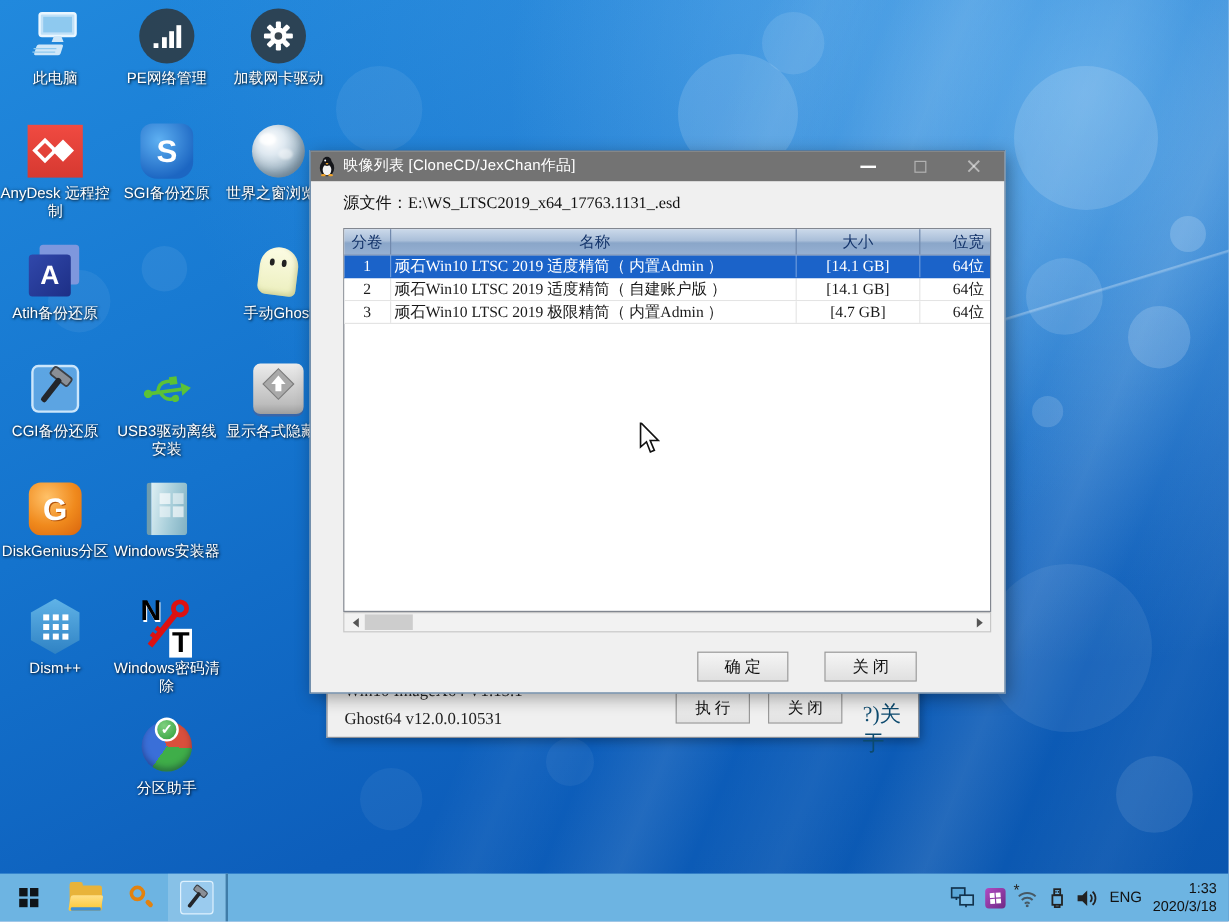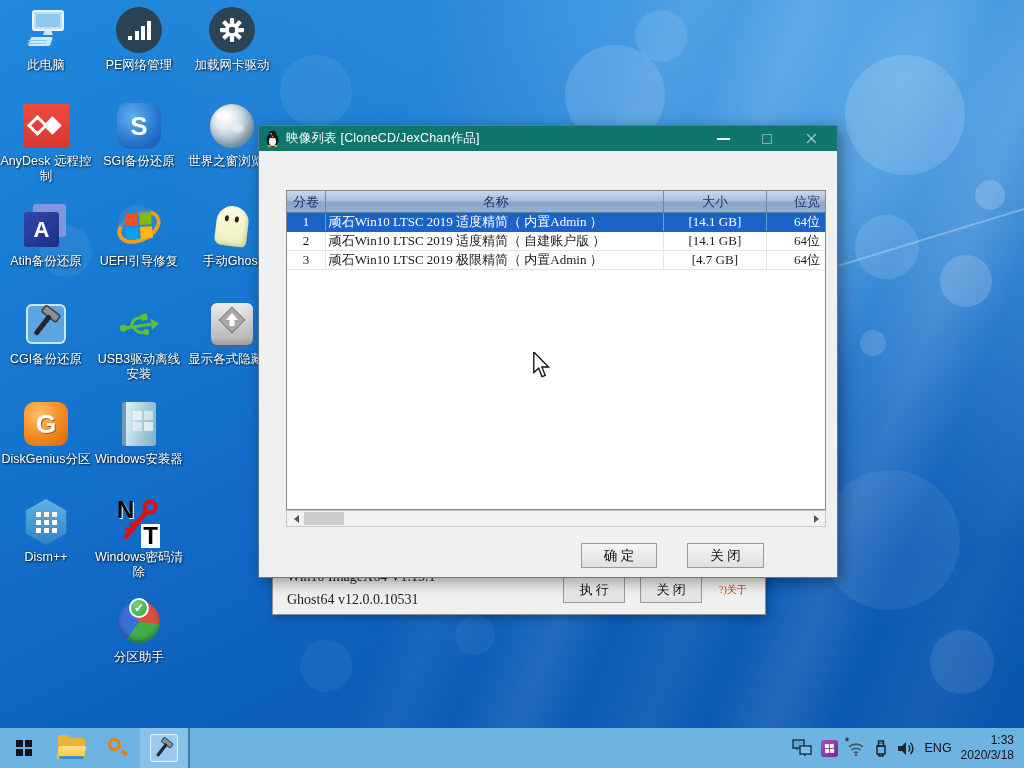--- a/index.html
+++ b/index.html
@@ -34,26 +34,26 @@
   .dark-circle { width:46px; height:46px; border-radius:50%; background:rgba(46,58,66,.88);
     display:flex; align-items:center; justify-content:center; }
 
   
   .back-window { position:absolute; left:272px; top:470px; width:494px; height:145px;
     background:#f0f0f0; border:1px solid #8a9099; box-shadow:2px 3px 8px rgba(0,0,0,.3); z-index:5; }
   .bw-text { position:absolute; font-family:"Liberation Serif", serif; font-size:14px; color:#222; }
   .bw-btn { position:absolute; width:62px; height:26px; background:linear-gradient(#f4f4f4,#e2e2e2);
     border:1px solid #9a9a9a; font-size:13px; color:#111; text-align:center; line-height:24px;
     font-family:"Liberation Serif", serif; }
-  .bw-about { position:absolute; font-size:10px; color:#c2410c; font-family:"Liberation Serif", serif; }
+  .bw-about { position:absolute; font-size:18px; color:#0c4a6e; font-family:"Liberation Serif", serif; }
 
   
   .dialog { position:absolute; left:258px; top:125px; width:580px; height:453px;
     background:#f0f0f0; border:1px solid #56799c; box-shadow:3px 4px 14px rgba(0,0,0,.38); z-index:10; }
-  .titlebar { position:absolute; left:0; top:0; right:0; height:25px; background:#0f766e;
+  .titlebar { position:absolute; left:0; top:0; right:0; height:25px; background:#737373;
     display:flex; align-items:center; padding-left:6px; }
   .title-text { color:#fff; font-size:12.5px; margin-left:6px; letter-spacing:.2px; }
   .caption-btns { position:absolute; right:4px; top:0; height:25px; display:flex; }
   .cap-btn { width:44px; height:25px; display:flex; align-items:center; justify-content:center; }
   .src-line { position:absolute; left:27px; top:34px; font-family:"Liberation Serif", serif;
     font-size:13.5px; color:#111; }
 
   .table { position:absolute; left:27px; top:64px; width:540px; height:320px;
     background:#fff; border:1px solid #828790; }
   .thead { display:flex; height:22px;
@@ -206,32 +206,20 @@
 
   <div class="dicon" style="left:-1px;top:202px">
     <div class="art">
       <div style="position:absolute;left:11px;top:2px;width:33px;height:33px;background:#7e97dd;border-radius:3px"></div>
       <div style="position:absolute;left:2px;top:10px;width:35px;height:35px;background:linear-gradient(135deg,#3148ab,#1d2f86);border-radius:3px;display:flex;align-items:center;justify-content:center">
         <span class="bigletter" style="font-size:22px">A</span>
       </div>
     </div>
     <div class="lbl">Atih备份还原</div>
   </div>
-  <div class="dicon" style="left:92px;top:202px">
-    <div class="art">
-      <div style="position:absolute;left:1px;top:10px;width:46px;height:30px;border:4px solid #f59a23;border-radius:50%;transform:rotate(-26deg);border-top-color:rgba(245,154,35,.25)"></div>
-      <div style="position:relative;width:27px;height:27px;display:grid;grid-template-columns:12px 12px;grid-template-rows:12px 12px;gap:2px;transform:rotate(-4deg)">
-        <div style="background:#f25022"></div>
-          <div style="background:#7fba00"></div>
-        <div style="background:#00a4ef"></div>
-          <div style="background:#ffb900"></div>
-      </div>
-    </div>
-    <div class="lbl">UEFI引导修复</div>
-  </div>
   <div class="dicon" style="left:185px;top:202px">
     <div class="art">
       <div style="width:32px;height:40px;background:linear-gradient(#fcfce4,#ecefbe);border-radius:16px 16px 5px 7px;transform:rotate(7deg);position:relative;box-shadow:inset -2px -2px 4px rgba(160,160,90,.4)">
         <div style="position:absolute;left:8px;top:10px;width:4px;height:6px;background:#222;border-radius:50%"></div>
         <div style="position:absolute;left:18px;top:10px;width:4px;height:6px;background:#222;border-radius:50%"></div>
       </div>
     </div>
     <div class="lbl">手动Ghost</div>
   </div>
 
@@ -374,20 +362,23 @@
         <svg width="11" height="11" viewBox="0 0 11 11">
             <g stroke="rgba(255,255,255,.5)" stroke-width="1.6">
               <line x1="1" y1="1" x2="10" y2="10"></line>
               <line x1="10" y1="1" x2="1" y2="10"></line>
             </g>
           </svg>
       </div>
     </div>
   </div>
 
+  <div class="src-line">
+    <span>源文件：</span><span>E:\WS_LTSC2019_x64_17763.1131_.esd</span>
+  </div>
 
   <div class="table">
     <div class="thead">
       <div class="th c-vol">分卷</div>
       <div class="th c-name">名称</div>
       <div class="th c-size">大小</div>
       <div class="th c-bits">位宽</div>
     </div>
     <div class="trow selected">
       <div class="td c-vol">1</div>

